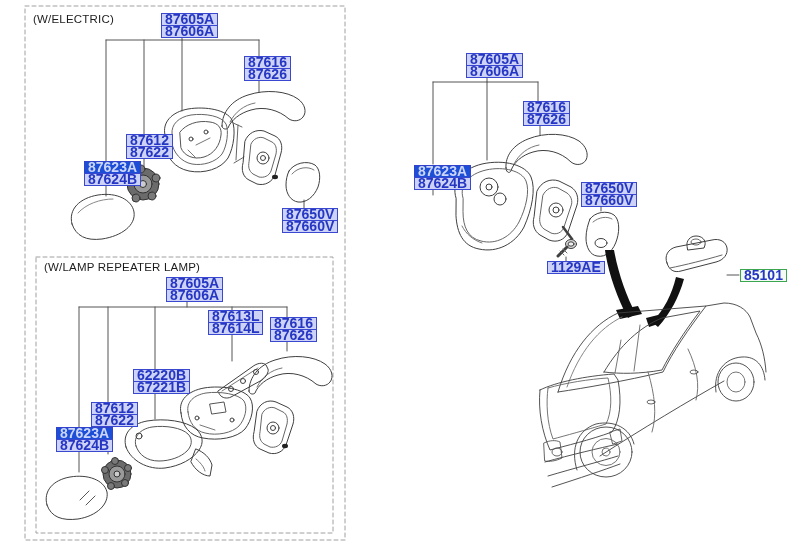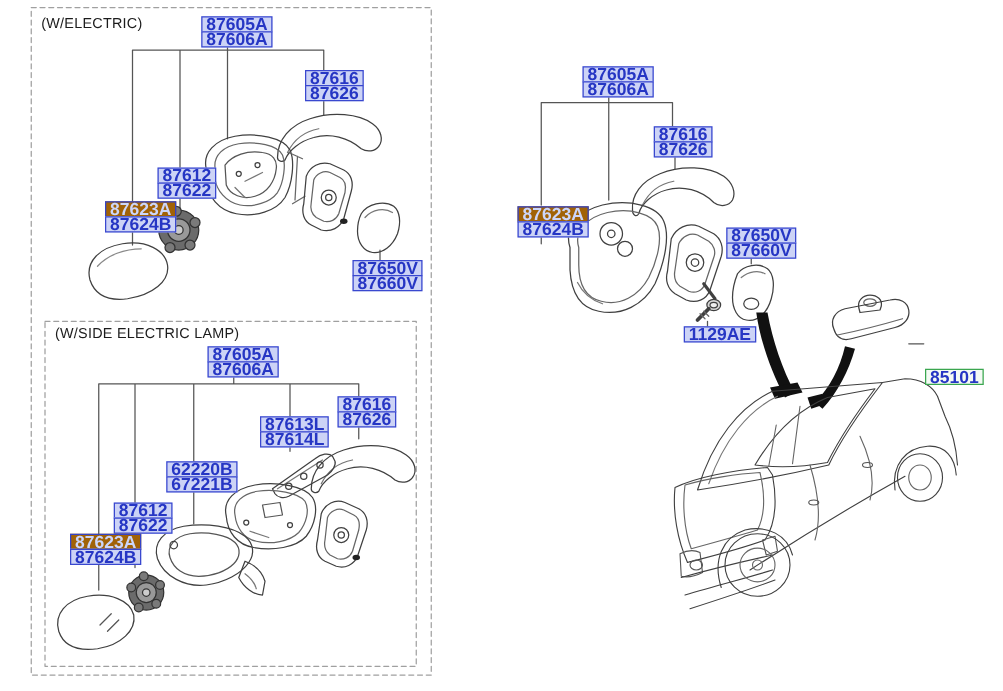--- a/index.html
+++ b/index.html
@@ -5,22 +5,22 @@
   html,body{margin:0;padding:0;background:#fff;}
   .stage{position:relative;width:802px;height:553px;background:#fff;overflow:hidden;
          font-family:"Liberation Sans",sans-serif;}
   .art{position:absolute;left:0;top:0;}
   .panel-title{position:absolute;font-size:11.5px;color:#1c1c1c;letter-spacing:0.2px;}
   .plabel{position:absolute;display:flex;flex-direction:column;align-items:center;z-index:5;cursor:pointer;}
   .pline{display:block;border:1px solid #3a48cf;background:#ccd3f6;color:#2636c4;
          font-weight:bold;font-size:14px;line-height:11px;padding:0 3px;text-align:center;
          min-width:26px;white-space:nowrap;}
   .pline + .pline{margin-top:-1px;}
-  .pline.hl{background:#a16207;color:#cdd6fa;border-color:#3343c9;}
-  .pline.green{border:1px solid #3aa64f;background:#f4faf4;margin-top:26px;}
+  .pline.hl{background:#1d4ed8;color:#cdd6fa;border-color:#3343c9;}
+  .pline.green{border:1px solid #3aa64f;background:#f4faf4;}
 </style>
 </head>
 <body>
 
 <div class="stage">
 
   <svg class="art" width="802" height="553" viewBox="0 0 802 553">
     <g fill="none" stroke="#404040" stroke-width="1" stroke-linejoin="round" stroke-linecap="round">
 
       <rect x="25" y="6" width="320" height="534" stroke="#a0a0a0" stroke-dasharray="4 3"></rect>
@@ -206,21 +206,21 @@
         <ellipse cx="557" cy="452" rx="5" ry="4" stroke="#555"></ellipse>
         <path d="M577,470 C570,448 578,430 596,424 C614,420 630,428 634,444"></path>
         <ellipse cx="606" cy="452" rx="26" ry="25"></ellipse>
         <ellipse cx="606" cy="452" rx="14" ry="13.5" stroke="#666"></ellipse>
         <circle cx="606" cy="452" r="4" stroke="#666"></circle>
       </g>
     </g>
   </svg>
 
   <div class="panel-title" style="left:33px;top:13px">(W/ELECTRIC)</div>
-  <div class="panel-title" style="left:44px;top:261px">(W/SIDE ELECTRIC LAMP)</div>
+  <div class="panel-title" style="left:44px;top:261px">(W/LAMP REPEATER LAMP)</div>
 
   <div class="plabel" style="left:161px;top:13px">
     <span class="pline">87605A</span>
     <span class="pline">87606A</span>
   </div>
   <div class="plabel" style="left:244px;top:56px">
     <span class="pline">87616</span>
     <span class="pline">87626</span>
   </div>
   <div class="plabel" style="left:126px;top:134px">
@@ -233,21 +233,21 @@
   </div>
   <div class="plabel" style="left:282px;top:208px">
     <span class="pline">87650V</span>
     <span class="pline">87660V</span>
   </div>
 
   <div class="plabel" style="left:166px;top:277px">
     <span class="pline">87605A</span>
     <span class="pline">87606A</span>
   </div>
-  <div class="plabel" style="left:208px;top:333px">
+  <div class="plabel" style="left:208px;top:310px">
     <span class="pline">87613L</span>
     <span class="pline">87614L</span>
   </div>
   <div class="plabel" style="left:270px;top:317px">
     <span class="pline">87616</span>
     <span class="pline">87626</span>
   </div>
   <div class="plabel" style="left:133px;top:369px">
     <span class="pline">62220B</span>
     <span class="pline">67221B</span>

